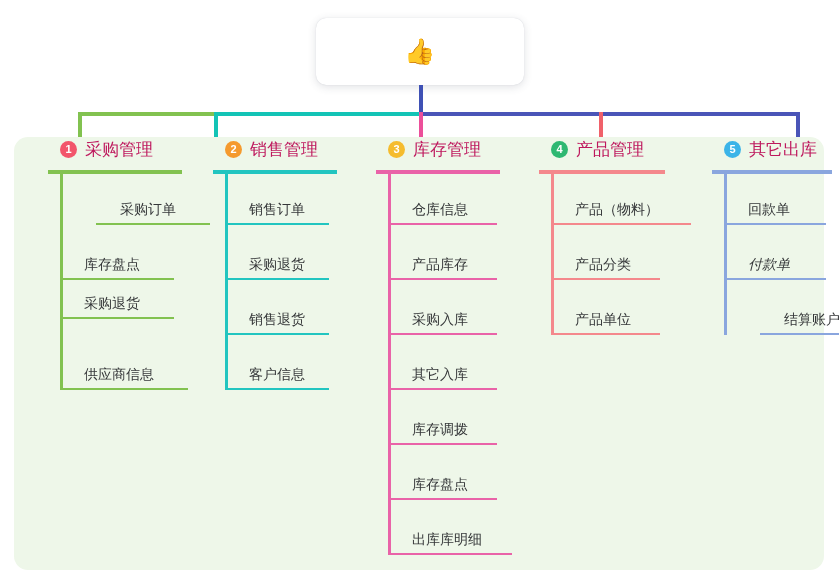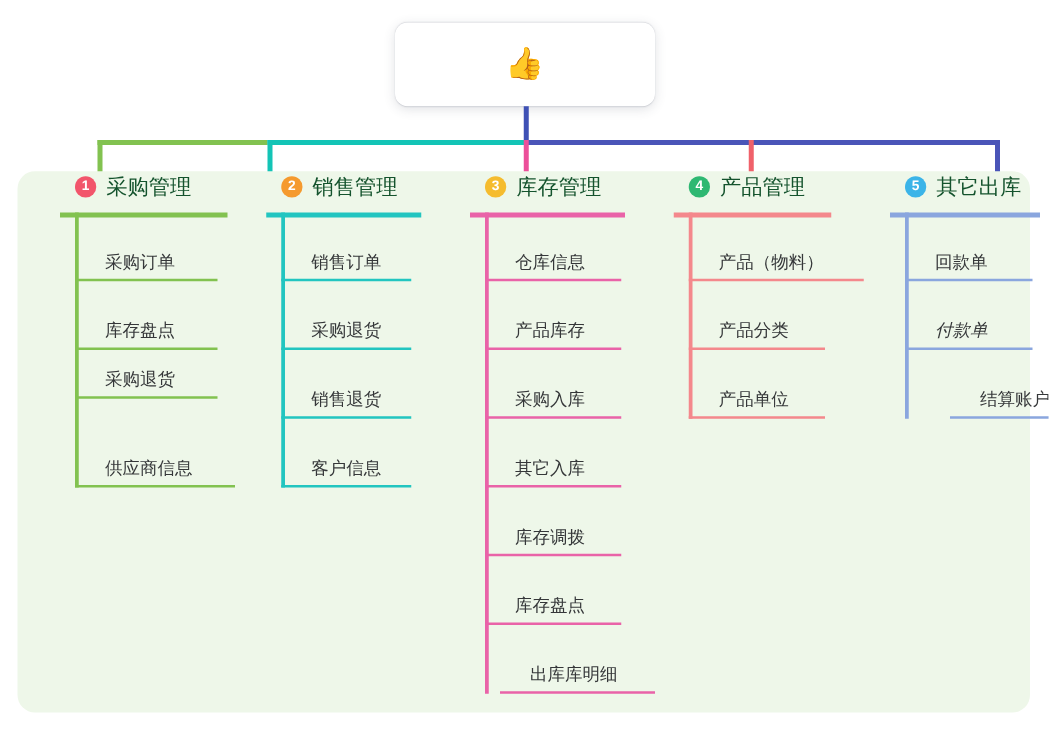--- a/index.html
+++ b/index.html
@@ -100,21 +100,21 @@
     border-radius: 50%;
     color: #ffffff;
     font-size: 11px;
     line-height: 17px;
     text-align: center;
     font-weight: bold;
     flex: none;
   }
   .col-title {
     font-size: 17px;
-    color: #14532d;
+    color: #be185d;
     white-space: nowrap;
   }
   .col-underline {
     position: absolute;
     left: 12px;
     top: 33px;
     height: 4px;
   }
   .col-trunk {
     position: absolute;
@@ -167,21 +167,21 @@
 
   <div class="panel">
     <div id="columns">
         <div class="column" style="left: 22px;">
           <div class="col-head">
             <span class="badge" style="background: rgb(242, 85, 107);">1</span>
             <span class="col-title">采购管理</span>
           </div>
           <div class="col-underline" style="width: 134px; background: rgb(130, 194, 80);"></div>
           <div class="col-trunk" style="height: 220px; background: rgb(130, 194, 80);"></div>
-          <div class="leaf" style="top: 33px; width: 114px; height: 55px;">
+          <div class="leaf" style="top: 33px; width: 114px; height: 55px; margin-left: 36px;">
             <span class="leaf-label">采购订单</span>
             <div class="leaf-underline" style="width: 114px; background: rgb(130, 194, 80);"></div>
           </div>
           <div class="leaf" style="top: 88px; width: 114px; height: 55px;">
             <span class="leaf-label">库存盘点</span>
             <div class="leaf-underline" style="width: 114px; background: rgb(130, 194, 80);"></div>
           </div>
           <div class="leaf" style="top: 127px; width: 114px; height: 55px;">
             <span class="leaf-label">采购退货</span>
             <div class="leaf-underline" style="width: 114px; background: rgb(130, 194, 80);"></div>
@@ -239,21 +239,21 @@
             <div class="leaf-underline" style="width: 109px; background: rgb(233, 99, 168);"></div>
           </div>
           <div class="leaf" style="top: 253px; width: 109px; height: 55px;">
             <span class="leaf-label">库存调拨</span>
             <div class="leaf-underline" style="width: 109px; background: rgb(233, 99, 168);"></div>
           </div>
           <div class="leaf" style="top: 308px; width: 109px; height: 55px;">
             <span class="leaf-label">库存盘点</span>
             <div class="leaf-underline" style="width: 109px; background: rgb(233, 99, 168);"></div>
           </div>
-          <div class="leaf" style="top: 363px; width: 124px; height: 55px; margin-left: 12px;">
+          <div class="leaf" style="top: 363px; width: 124px; height: 55px;">
             <span class="leaf-label">出库库明细</span>
             <div class="leaf-underline" style="width: 124px; background: rgb(233, 99, 168);"></div>
           </div>
         </div>
         <div class="column" style="left: 513px;">
           <div class="col-head">
             <span class="badge" style="background: rgb(46, 184, 114);">4</span>
             <span class="col-title">产品管理</span>
           </div>
           <div class="col-underline" style="width: 126px; background: rgb(244, 136, 140);"></div>

